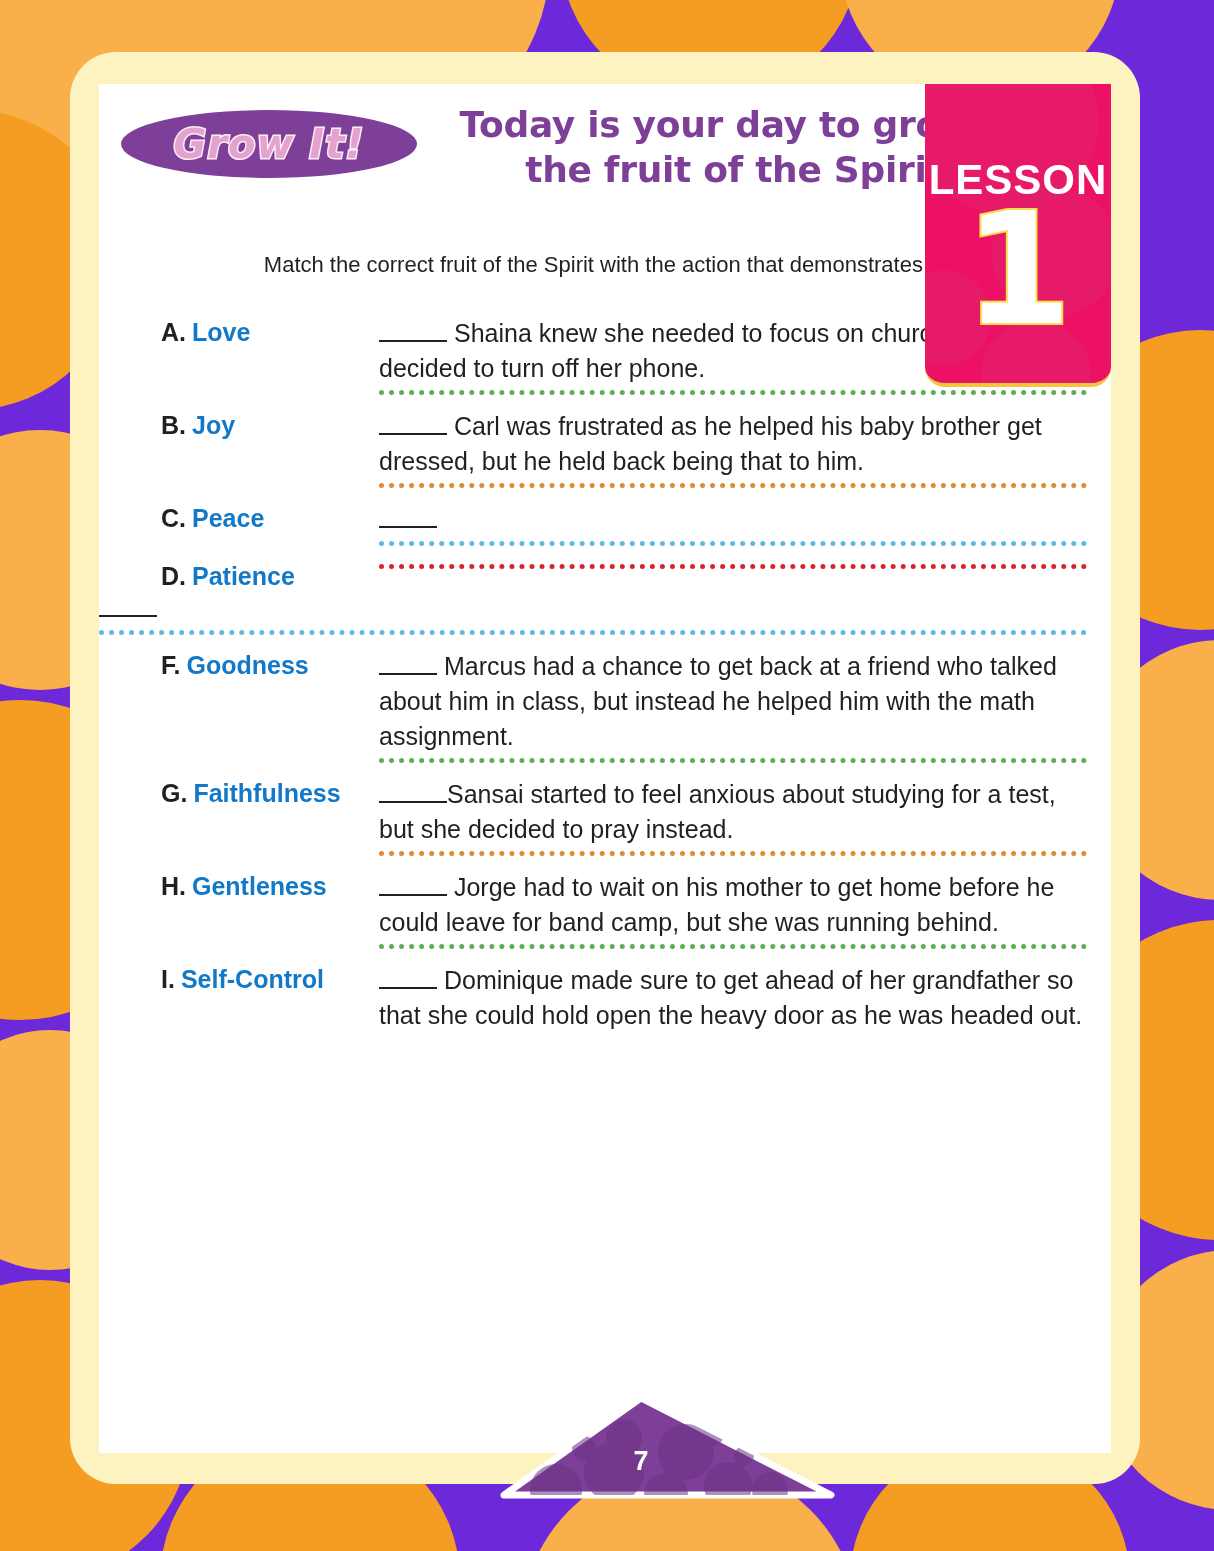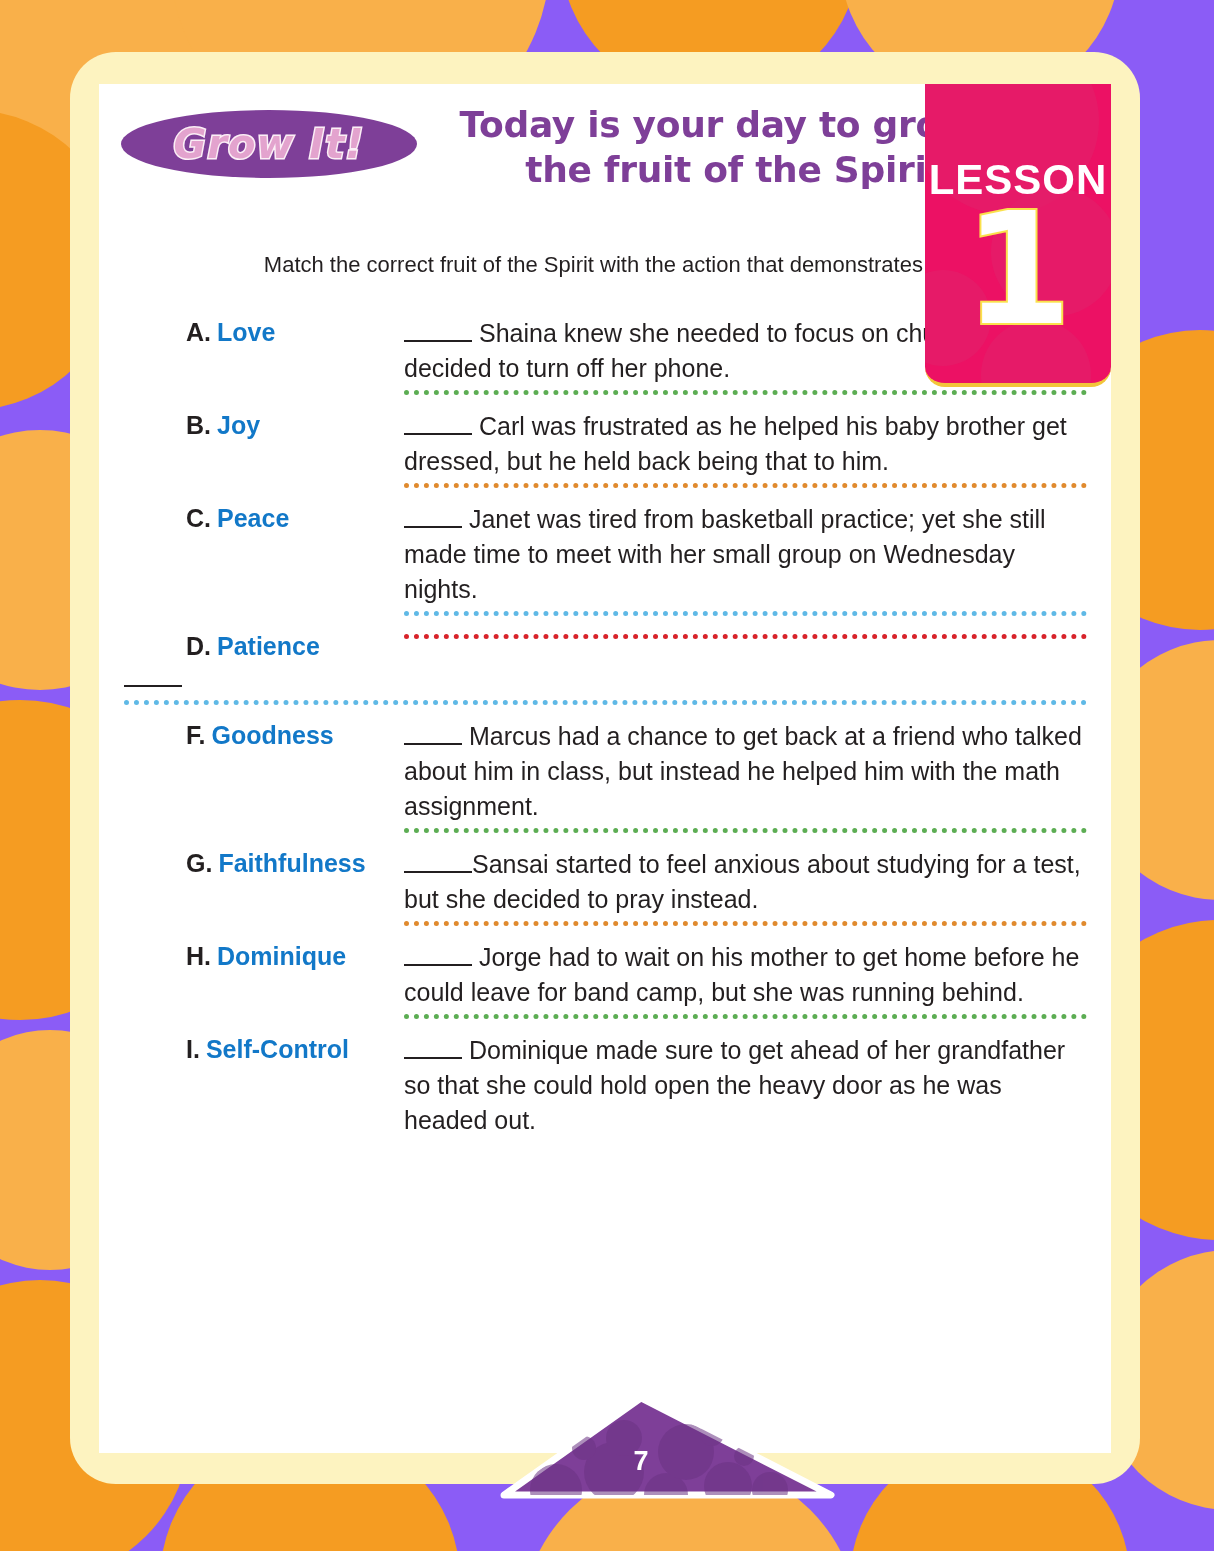--- a/index.html
+++ b/index.html
@@ -10,21 +10,21 @@
     width: 1214px;
     height: 1551px;
     font-family: "Liberation Sans", sans-serif;
     overflow: hidden;
   }
 
   #page {
     position: relative;
     width: 1214px;
     height: 1551px;
-    background: #8b5cf6;
+    background: #6d28d9;
     overflow: hidden;
   }
 
   
   .bg-circle {
     position: absolute;
     border-radius: 50%;
     background: #F9B04A;
     pointer-events: none;
   }
@@ -165,21 +165,20 @@
   #match-area {
     position: absolute;
     left: 0;
     top: 232px;
     width: 1012px;
   }
   .match-row {
     position: relative;
     display: flex;
     align-items: flex-start;
-    padding-left: 25px;
   }
   .term-cell {
     width: 280px;
     flex: 0 0 280px;
     padding-left: 62px;
     box-sizing: border-box;
     padding-top: 2px;
   }
   .term-letter {
     color: #231F20;
@@ -296,64 +295,64 @@
           <div class="scenario-text"><span class="blank w-long"></span> <span>Carl was frustrated as he helped his baby brother get dressed, but he held back being that to him.</span></div>
           <div class="divider" style="border-bottom-color:#E08A2E;"></div>
         </div>
       </div>
 
       <div class="match-row">
         <div class="term-cell">
           <span class="term-letter">C.</span><span class="term-name">Peace</span>
         </div>
         <div class="scenario-cell">
-          <div class="scenario-text"><span class="blank w-short"></span> <span>Janet was tired from basketball practice; yet she still made time to meet with her small group on Wednesday nights.</span></div>
-          <div class="divider" style="border-bottom-color:#5FB9E6;"></div>
-        </div>
-      </div>
-
-      <div class="match-row">
-        <div class="term-cell">
-          <span class="term-letter">D.</span><span class="term-name">Patience</span>
-        </div>
-        <div class="scenario-cell">
-          <div class="divider" style="border-bottom-color:#D8232A;"></div>
-        </div>
-      </div>
-
-      <div class="match-row">
-        <div class="scenario-cell">
           <div class="scenario-text"><span class="blank w-short"></span> </div>
           <div class="divider" style="border-bottom-color:#5FB9E6;"></div>
         </div>
       </div>
 
       <div class="match-row">
         <div class="term-cell">
+          <span class="term-letter">D.</span><span class="term-name">Patience</span>
+        </div>
+        <div class="scenario-cell">
+          <div class="divider" style="border-bottom-color:#D8232A;"></div>
+        </div>
+      </div>
+
+      <div class="match-row">
+        <div class="scenario-cell">
+          <div class="scenario-text"><span class="blank w-short"></span> </div>
+          <div class="divider" style="border-bottom-color:#5FB9E6;"></div>
+        </div>
+      </div>
+
+      <div class="match-row">
+        <div class="term-cell">
           <span class="term-letter">F.</span><span class="term-name">Goodness</span>
         </div>
         <div class="scenario-cell">
           <div class="scenario-text"><span class="blank w-short"></span> <span>Marcus had a chance to get back at a friend who talked about him in class, but instead he helped him with the math assignment.</span></div>
           <div class="divider" style="border-bottom-color:#5CAD53;"></div>
         </div>
       </div>
 
       <div class="match-row">
         <div class="term-cell">
           <span class="term-letter">G.</span><span class="term-name">Faithfulness</span>
         </div>
         <div class="scenario-cell">
           <div class="scenario-text"><span class="blank w-long"></span><span>Sansai started to feel anxious about studying for a test, but she decided to pray instead.</span></div>
           <div class="divider" style="border-bottom-color:#E08A2E;"></div>
         </div>
       </div>
 
       <div class="match-row">
         <div class="term-cell">
-          <span class="term-letter">H.</span><span class="term-name">Dominique</span>
+          <span class="term-letter">H.</span><span class="term-name">Gentleness</span>
         </div>
         <div class="scenario-cell">
           <div class="scenario-text"><span class="blank w-long"></span> <span>Jorge had to wait on his mother to get home before he could leave for band camp, but she was running behind.</span></div>
           <div class="divider" style="border-bottom-color:#5CAD53;"></div>
         </div>
       </div>
 
       <div class="match-row">
         <div class="term-cell">
           <span class="term-letter">I.</span><span class="term-name">Self-Control</span>

